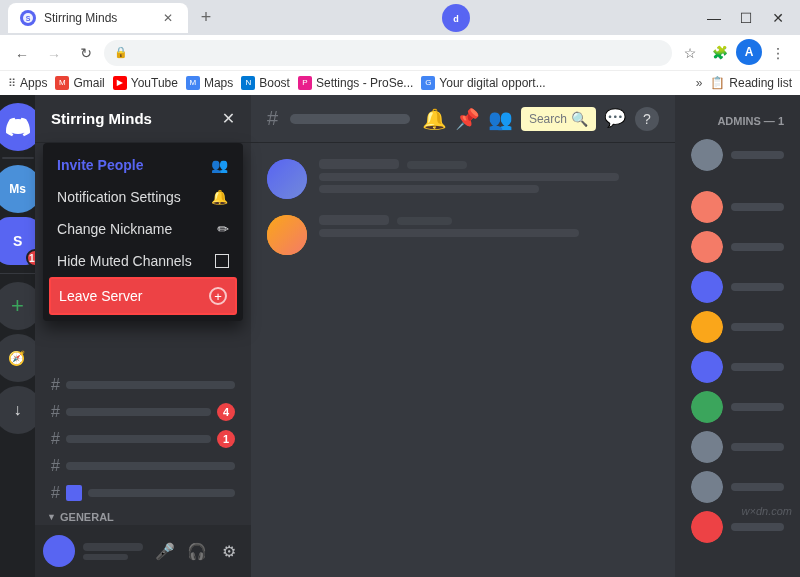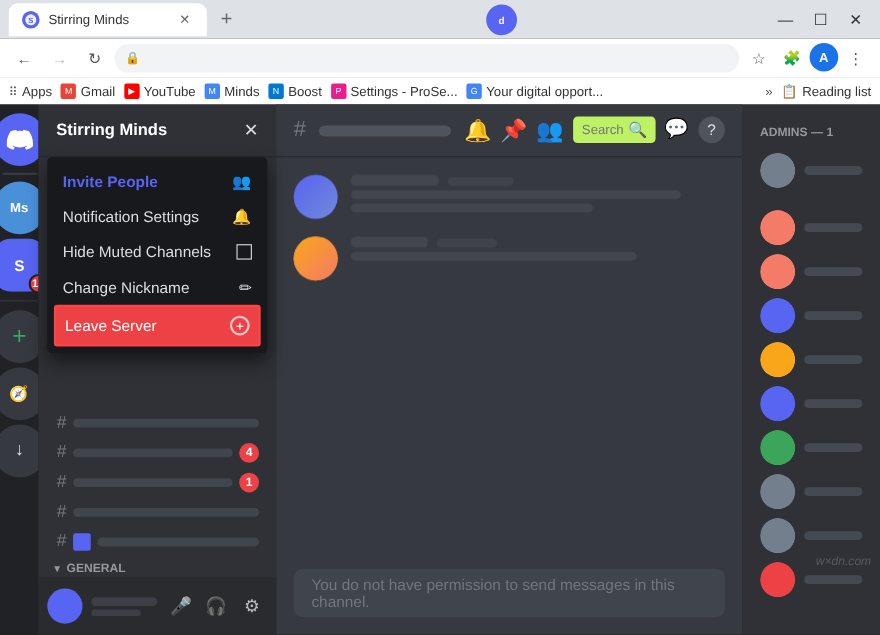--- a/index.html
+++ b/index.html
@@ -69,34 +69,34 @@
     .user-bar-actions { display: flex; gap: 4px; }
     .user-bar-btn { width: 28px; height: 28px; display: flex; align-items: center; justify-content: center; border-radius: 4px; cursor: pointer; color: #b9bbbe; font-size: 16px; }
 
     
     .main-content { flex: 1; display: flex; flex-direction: column; background: #36393f; }
     .chat-header { height: 48px; background: #36393f; border-bottom: 1px solid #26282c; display: flex; align-items: center; padding: 0 16px; gap: 12px; }
     .chat-hash { color: #72767d; font-size: 20px; }
     .chat-channel-name { height: 10px; width: 120px; background: #4f545c; border-radius: 5px; }
     .chat-header-actions { margin-left: auto; display: flex; gap: 8px; color: #b9bbbe; font-size: 20px; }
     .chat-header-btn { cursor: pointer; }
-    .chat-search { background: #bef264; border-radius: 4px; height: 24px; display: flex; align-items: center; padding: 0 8px; gap: 4px; }
+    .chat-search { background: #fef9c3; border-radius: 4px; height: 24px; display: flex; align-items: center; padding: 0 8px; gap: 4px; }
     .chat-search-text { font-size: 12px; color: #72767d; }
 
     .chat-body { flex: 1; display: flex; flex-direction: column; padding: 16px; gap: 16px; overflow: hidden; position: relative; }
     .message { display: flex; gap: 12px; }
     .message-avatar-img { width: 40px; height: 40px; border-radius: 50%; background: #5865f2; display: flex; align-items: center; justify-content: center; font-size: 16px; color: white; }
     .message-content { flex: 1; }
     .message-header { display: flex; align-items: baseline; gap: 8px; margin-bottom: 4px; }
 
     .chat-input-area { height: 44px; margin: 0 16px 16px; background: #40444b; border-radius: 8px; display: flex; align-items: center; padding: 0 16px; }
     .chat-input-text { font-size: 14px; color: #72767d; flex: 1; }
 
     
-    .members-sidebar { width: 240px; background: #2f3136; padding: 16px 8px; overflow-y: auto; }
+    .members-sidebar { width: 240px; background: #2f3136; padding: 16px 8px; overflow-y: auto; text-align: right; }
     .members-sidebar::-webkit-scrollbar { width: 4px; }
     .members-sidebar::-webkit-scrollbar-thumb { background: #202225; border-radius: 2px; }
     .members-category { margin-bottom: 12px; }
     .members-category-title { font-size: 11px; font-weight: 700; color: #96989d; text-transform: uppercase; padding: 4px 8px; margin-bottom: 4px; }
     .member-item { display: flex; align-items: center; gap: 8px; padding: 4px 8px; border-radius: 4px; cursor: pointer; }
     .member-avatar { width: 32px; height: 32px; border-radius: 50%; flex-shrink: 0; position: relative; overflow: hidden; }
     .member-name-bar { height: 8px; background: #4f545c; border-radius: 4px; flex: 1; opacity: 0.7; }
 
     
     .blurred-bar { background: #4f545c; border-radius: 4px; opacity: 0.5; }
@@ -157,21 +157,21 @@
     <span class="bookmark-item">
       <span style="width:14px;height:14px;background:#ea4335;border-radius:2px;display:inline-block;font-size:8px;color:white;text-align:center;line-height:14px;">M</span>
       <span style="font-size:12px;">Gmail</span>
     </span>
     <span class="bookmark-item">
       <span style="width:14px;height:14px;background:#ff0000;border-radius:2px;display:inline-block;font-size:8px;color:white;text-align:center;line-height:14px;">▶</span>
       <span style="font-size:12px;">YouTube</span>
     </span>
     <span class="bookmark-item">
       <span style="width:14px;height:14px;background:#4285f4;border-radius:2px;display:inline-block;font-size:8px;color:white;text-align:center;line-height:14px;">M</span>
-      <span style="font-size:12px;">Minds</span>
+      <span style="font-size:12px;">Maps</span>
     </span>
     <span class="bookmark-item">
       <span style="width:14px;height:14px;background:#0078d4;border-radius:2px;display:inline-block;font-size:8px;color:white;text-align:center;line-height:14px;">N</span>
       <span style="font-size:12px;">Boost</span>
     </span>
     <span class="bookmark-item">
       <span style="width:14px;height:14px;background:#e91e8c;border-radius:2px;display:inline-block;font-size:8px;color:white;text-align:center;line-height:14px;">P</span>
       <span style="font-size:12px;">Settings - ProSe...</span>
     </span>
     <span class="bookmark-item">
@@ -231,27 +231,27 @@
         <span style="font-size:14px;">👥</span>
       </div>
 
       <div class="menu-item">
         <span>Notification Settings</span>
         <span style="font-size:14px;">🔔</span>
       </div>
 
 
       <div class="menu-item">
+        <span>Change Nickname</span>
+        <span style="font-size:14px;">✏</span>
+      </div>
+
+      <div class="menu-item">
         <span>Hide Muted Channels</span>
         <span style="font-size:14px;border:1px solid #dcddde;width:14px;height:14px;display:inline-block;"></span>
-      </div>
-
-      <div class="menu-item">
-        <span>Change Nickname</span>
-        <span style="font-size:14px;">✏</span>
       </div>
 
       <div class="menu-item menu-item-leave" style="border:2px solid #ff4444;">
         <span>Leave Server</span>
         <span style="border:2px solid rgba(255,255,255,0.7);border-radius:50%;width:18px;height:18px;display:flex;align-items:center;justify-content:center;font-size:13px;">+</span>
       </div>
     </div>
 
     <div class="channel-list">
 
@@ -341,23 +341,20 @@
         <div class="message-content">
           <div class="message-header">
             <div class="blurred-bar" style="height:10px;width:70px;"></div>
             <div class="blurred-bar" style="height:8px;width:55px;opacity:0.4;"></div>
           </div>
           <div class="blurred-bar" style="height:8px;width:260px;"></div>
         </div>
       </div>
     </div>
 
-    <div class="chat-input-area">
-      <span class="chat-input-text">You do not have permission to send messages in this channel.</span>
-    </div>
   </div>
 
   <div class="members-sidebar">
 
     <div class="members-category">
       <div class="members-category-title">ADMINS — 1</div>
       <div class="member-item">
         <div class="member-avatar">
           <div style="width:32px;height:32px;border-radius:50%;background:#747f8d;"></div>
         </div>

